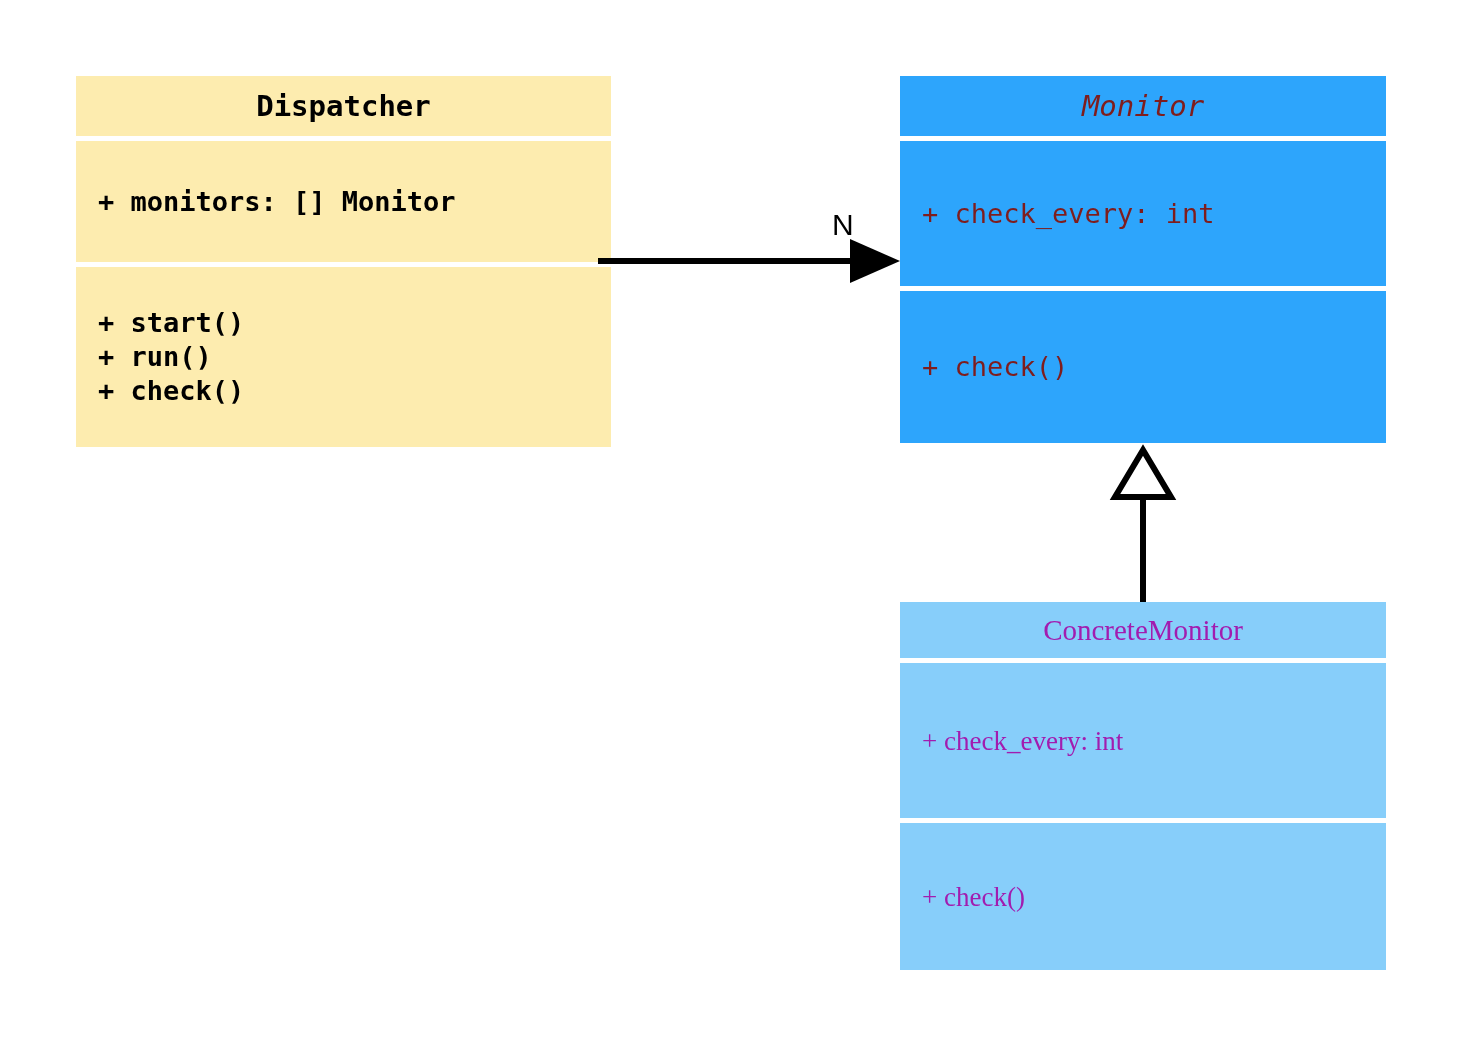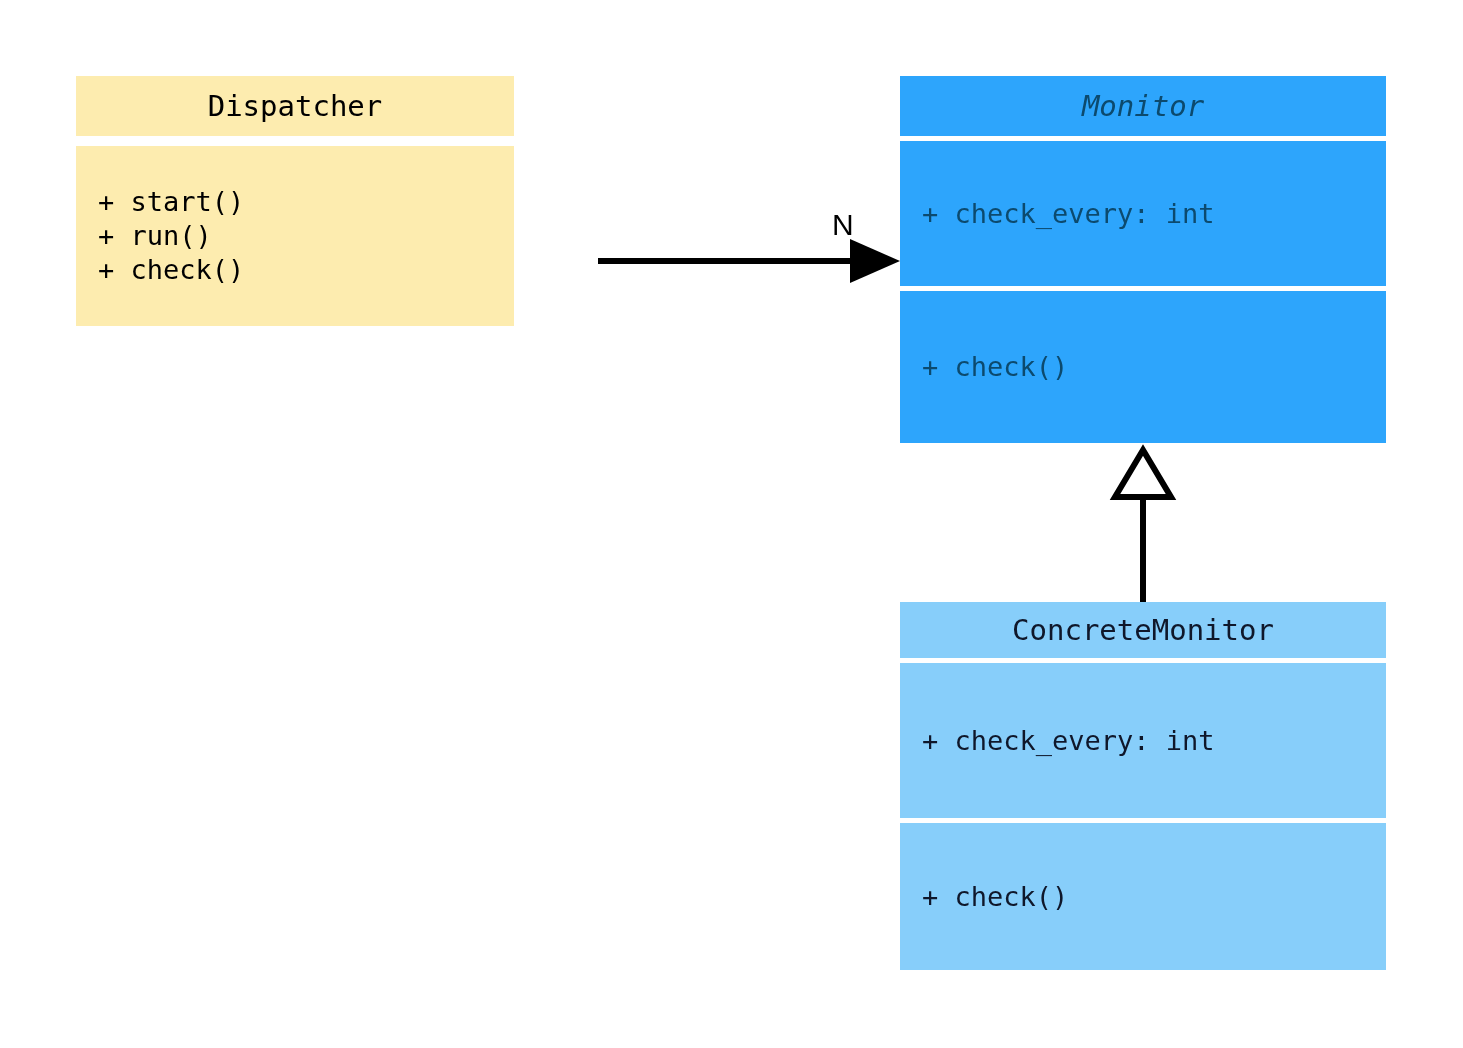--- a/index.html
+++ b/index.html
@@ -50,50 +50,51 @@
     white-space: pre;
   }
   .uml-members .member-line {
     white-space: pre;
   }
 
   
   .box-dispatcher {
     left: 76px;
     top: 76px;
-    width: 438px;
+    width: 535px;
     height: 371px;
+    font-weight: bold;
   }
   .box-dispatcher .uml-compartment { background: #fdecaf; color: #000000; }
   .box-dispatcher .c-title   { height: 60px; }
   .box-dispatcher .gap       { height: 5px; background: #ffffff; }
   .box-dispatcher .c-attrs   { height: 121px; }
   .box-dispatcher .c-methods { height: 180px; }
 
   
   .box-monitor {
     left: 900px;
     top: 76px;
     width: 486px;
     height: 367px;
   }
-  .box-monitor .uml-compartment { background: #2da5fc; color: #0c4a6e; }
+  .box-monitor .uml-compartment { background: #2da5fc; color: #7f1d1d; }
   .box-monitor .c-title   { height: 60px; font-style: italic; }
   .box-monitor .gap       { height: 5px; background: #ffffff; }
   .box-monitor .c-attrs   { height: 145px; }
   .box-monitor .c-methods { height: 152px; }
 
   
   .box-concrete {
     left: 900px;
     top: 602px;
     width: 486px;
     height: 368px;
   }
-  .box-concrete .uml-compartment { background: #87cefa; color: #0f172a; }
+  .box-concrete .uml-compartment { background: #87cefa; color: #a21caf; font-family: Liberation Serif, serif; }
   .box-concrete .c-title   { height: 56px; }
   .box-concrete .gap       { height: 5px; background: #ffffff; }
   .box-concrete .c-attrs   { height: 155px; }
   .box-concrete .c-methods { height: 147px; }
 
   
   .connector-svg {
     position: absolute;
     left: 0;
     top: 0;
@@ -114,20 +115,23 @@
   }
 </style>
 </head>
 <body>
 
 <div id="canvas">
 
   <div class="uml-class box-dispatcher">
     <div class="uml-compartment uml-title c-title">Dispatcher</div>
     <div class="gap"></div>
+    <div class="uml-compartment uml-members c-attrs">
+      <div class="member-line">+ monitors: [] Monitor</div>
+    </div>
     <div class="gap"></div>
     <div class="uml-compartment uml-members c-methods">
       <div class="member-line">+ start()</div>
       <div class="member-line">+ run()</div>
       <div class="member-line">+ check()</div>
     </div>
   </div>
 
   <div class="uml-class box-monitor">
     <div class="uml-compartment uml-title c-title">Monitor</div>

